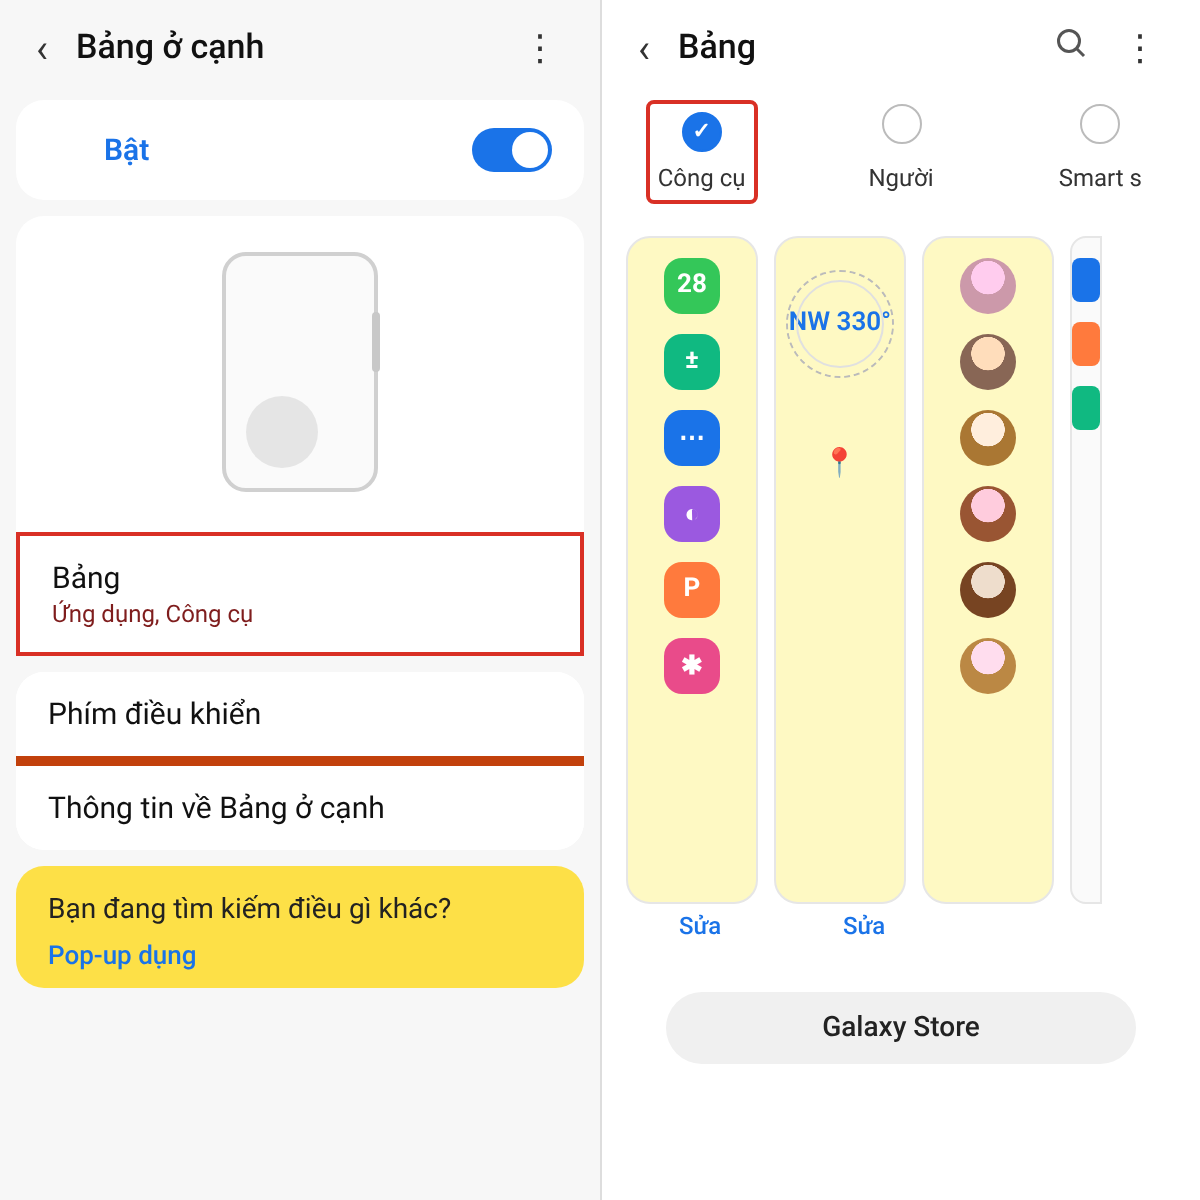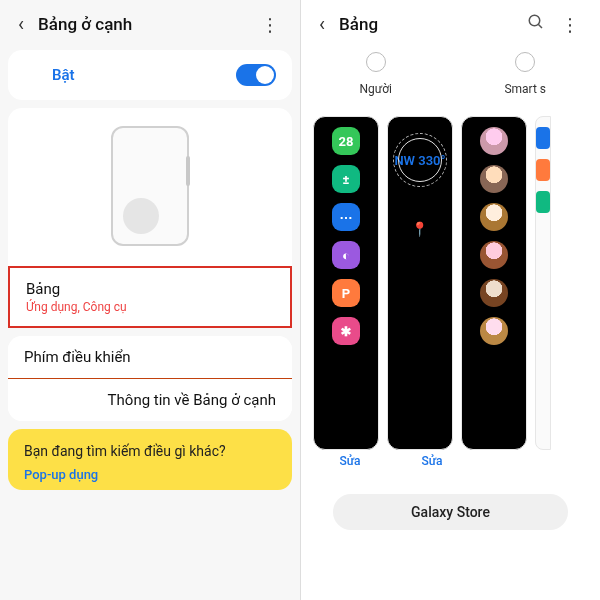--- a/index.html
+++ b/index.html
@@ -63,23 +63,23 @@
   }
   .phone-rect::after {
     content: ""; position: absolute; right: -3px; top: 28px;
     width: 4px; height: 30px; background: #c8c8c8; border-radius: 3px;
   }
 
   .row {
     padding: 12px 16px 12px 16px;
     background: #fff;
   }
-  .row + .row { border-top: 1px solid #c2410c; text-align: right; }
+  .row + .row { border-top: 5px solid #c2410c; }
   .row-title { font-size: 15px; color: #111; }
-  .row-sub { font-size: 12px; color: #ef4444; margin-top: 2px; }
+  .row-sub { font-size: 12px; color: #7f1d1d; margin-top: 2px; }
   .row-hl { border: 2px solid #d93025; }
 
   .card.rows { padding: 0; overflow: hidden; }
 
   .footer-card {
     background: #fde047;
     border-radius: 14px;
     margin: 8px 8px;
     padding: 14px 16px 8px 16px;
   }
@@ -121,21 +121,21 @@
   .panels {
     display: flex;
     padding: 6px 4px 0 8px;
     background: #fff;
     height: 340px;
     overflow: hidden;
   }
   .panel {
     flex: 0 0 66px;
     margin: 0 4px;
-    background: #000000;
+    background: #fef9c3;
     border: 1px solid #e6e6e6;
     border-radius: 12px;
     display: flex;
     flex-direction: column;
     align-items: center;
     padding: 10px 0;
     gap: 10px;
     position: relative;
   }
   .panel:nth-child(5){ flex:0 0 16px; border:none; background:transparent; }
@@ -256,20 +256,26 @@
     <span class="icon-btn">
       <svg width="18" height="18" viewBox="0 0 24 24" fill="none" stroke="#555" stroke-width="2">
             <circle cx="10" cy="10" r="7"></circle>
             <line x1="20" y1="20" x2="15" y2="15"></line>
           </svg>
     </span>
     <span class="more">⋮</span>
   </div>
 
   <div class="tabs">
+    <div class="tab hl">
+      <div class="tab-inner">
+        <span class="radio checked"></span>
+        <span class="tab-label">Công cụ</span>
+      </div>
+    </div>
     <div class="tab">
       <div class="tab-inner">
         <span class="radio"></span>
         <span class="tab-label">Người</span>
       </div>
     </div>
     <div class="tab">
       <div class="tab-inner">
         <span class="radio"></span>
         <span class="tab-label">Smart s</span>

